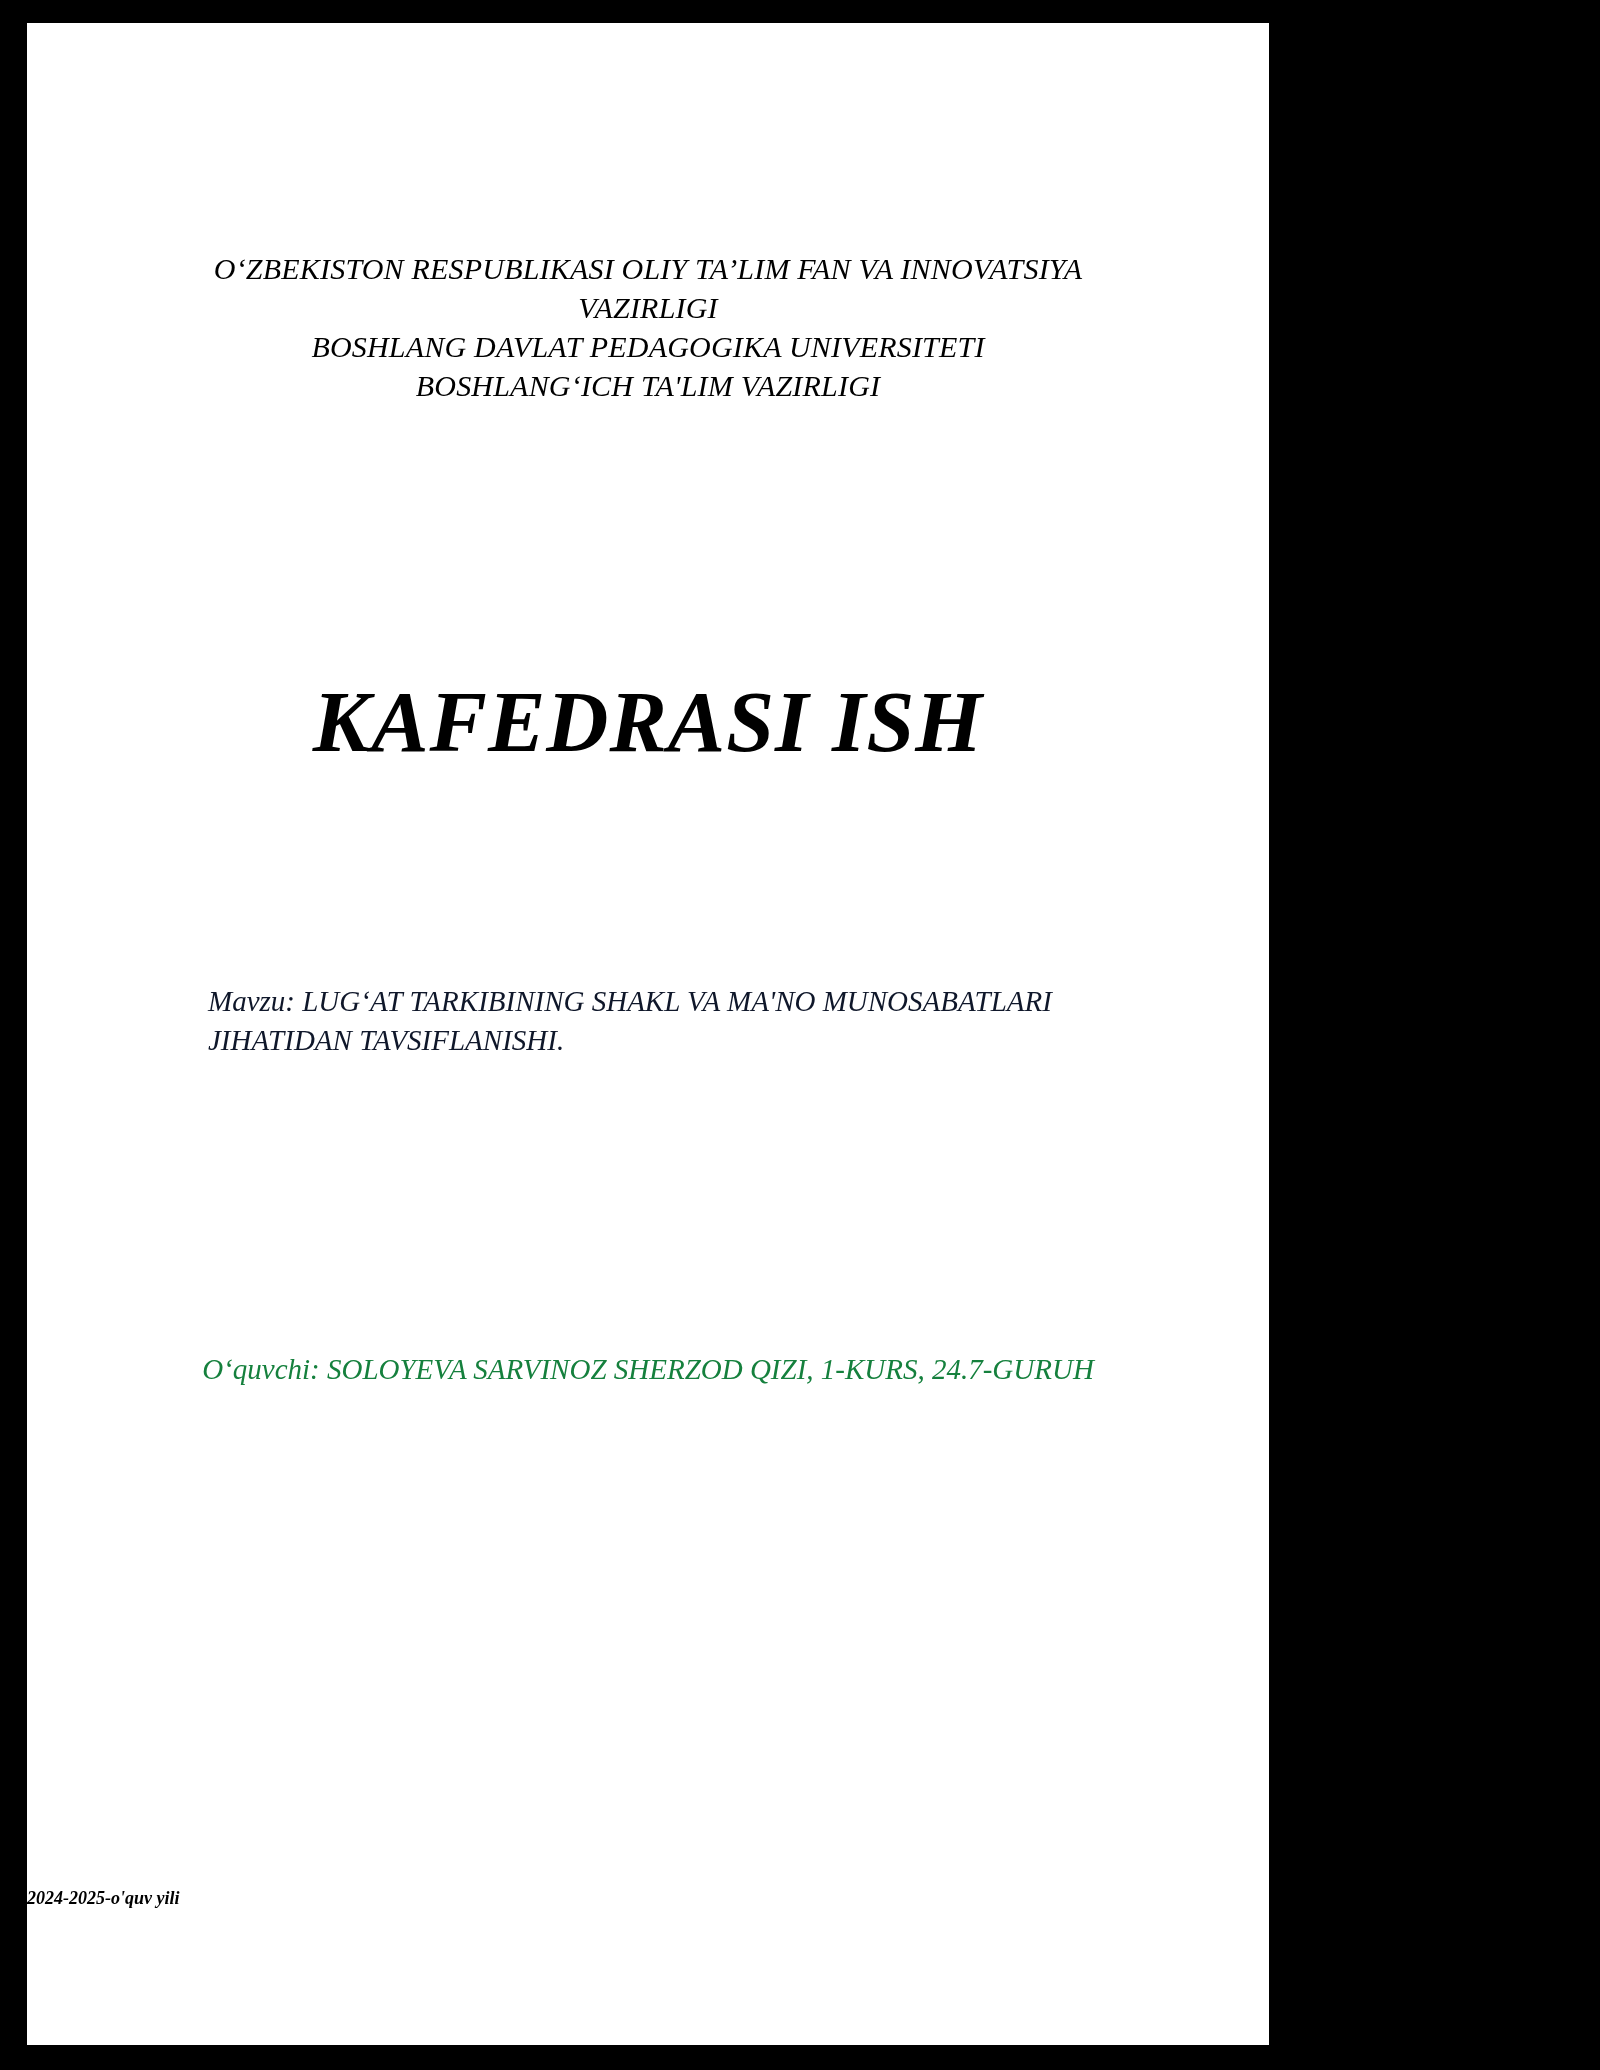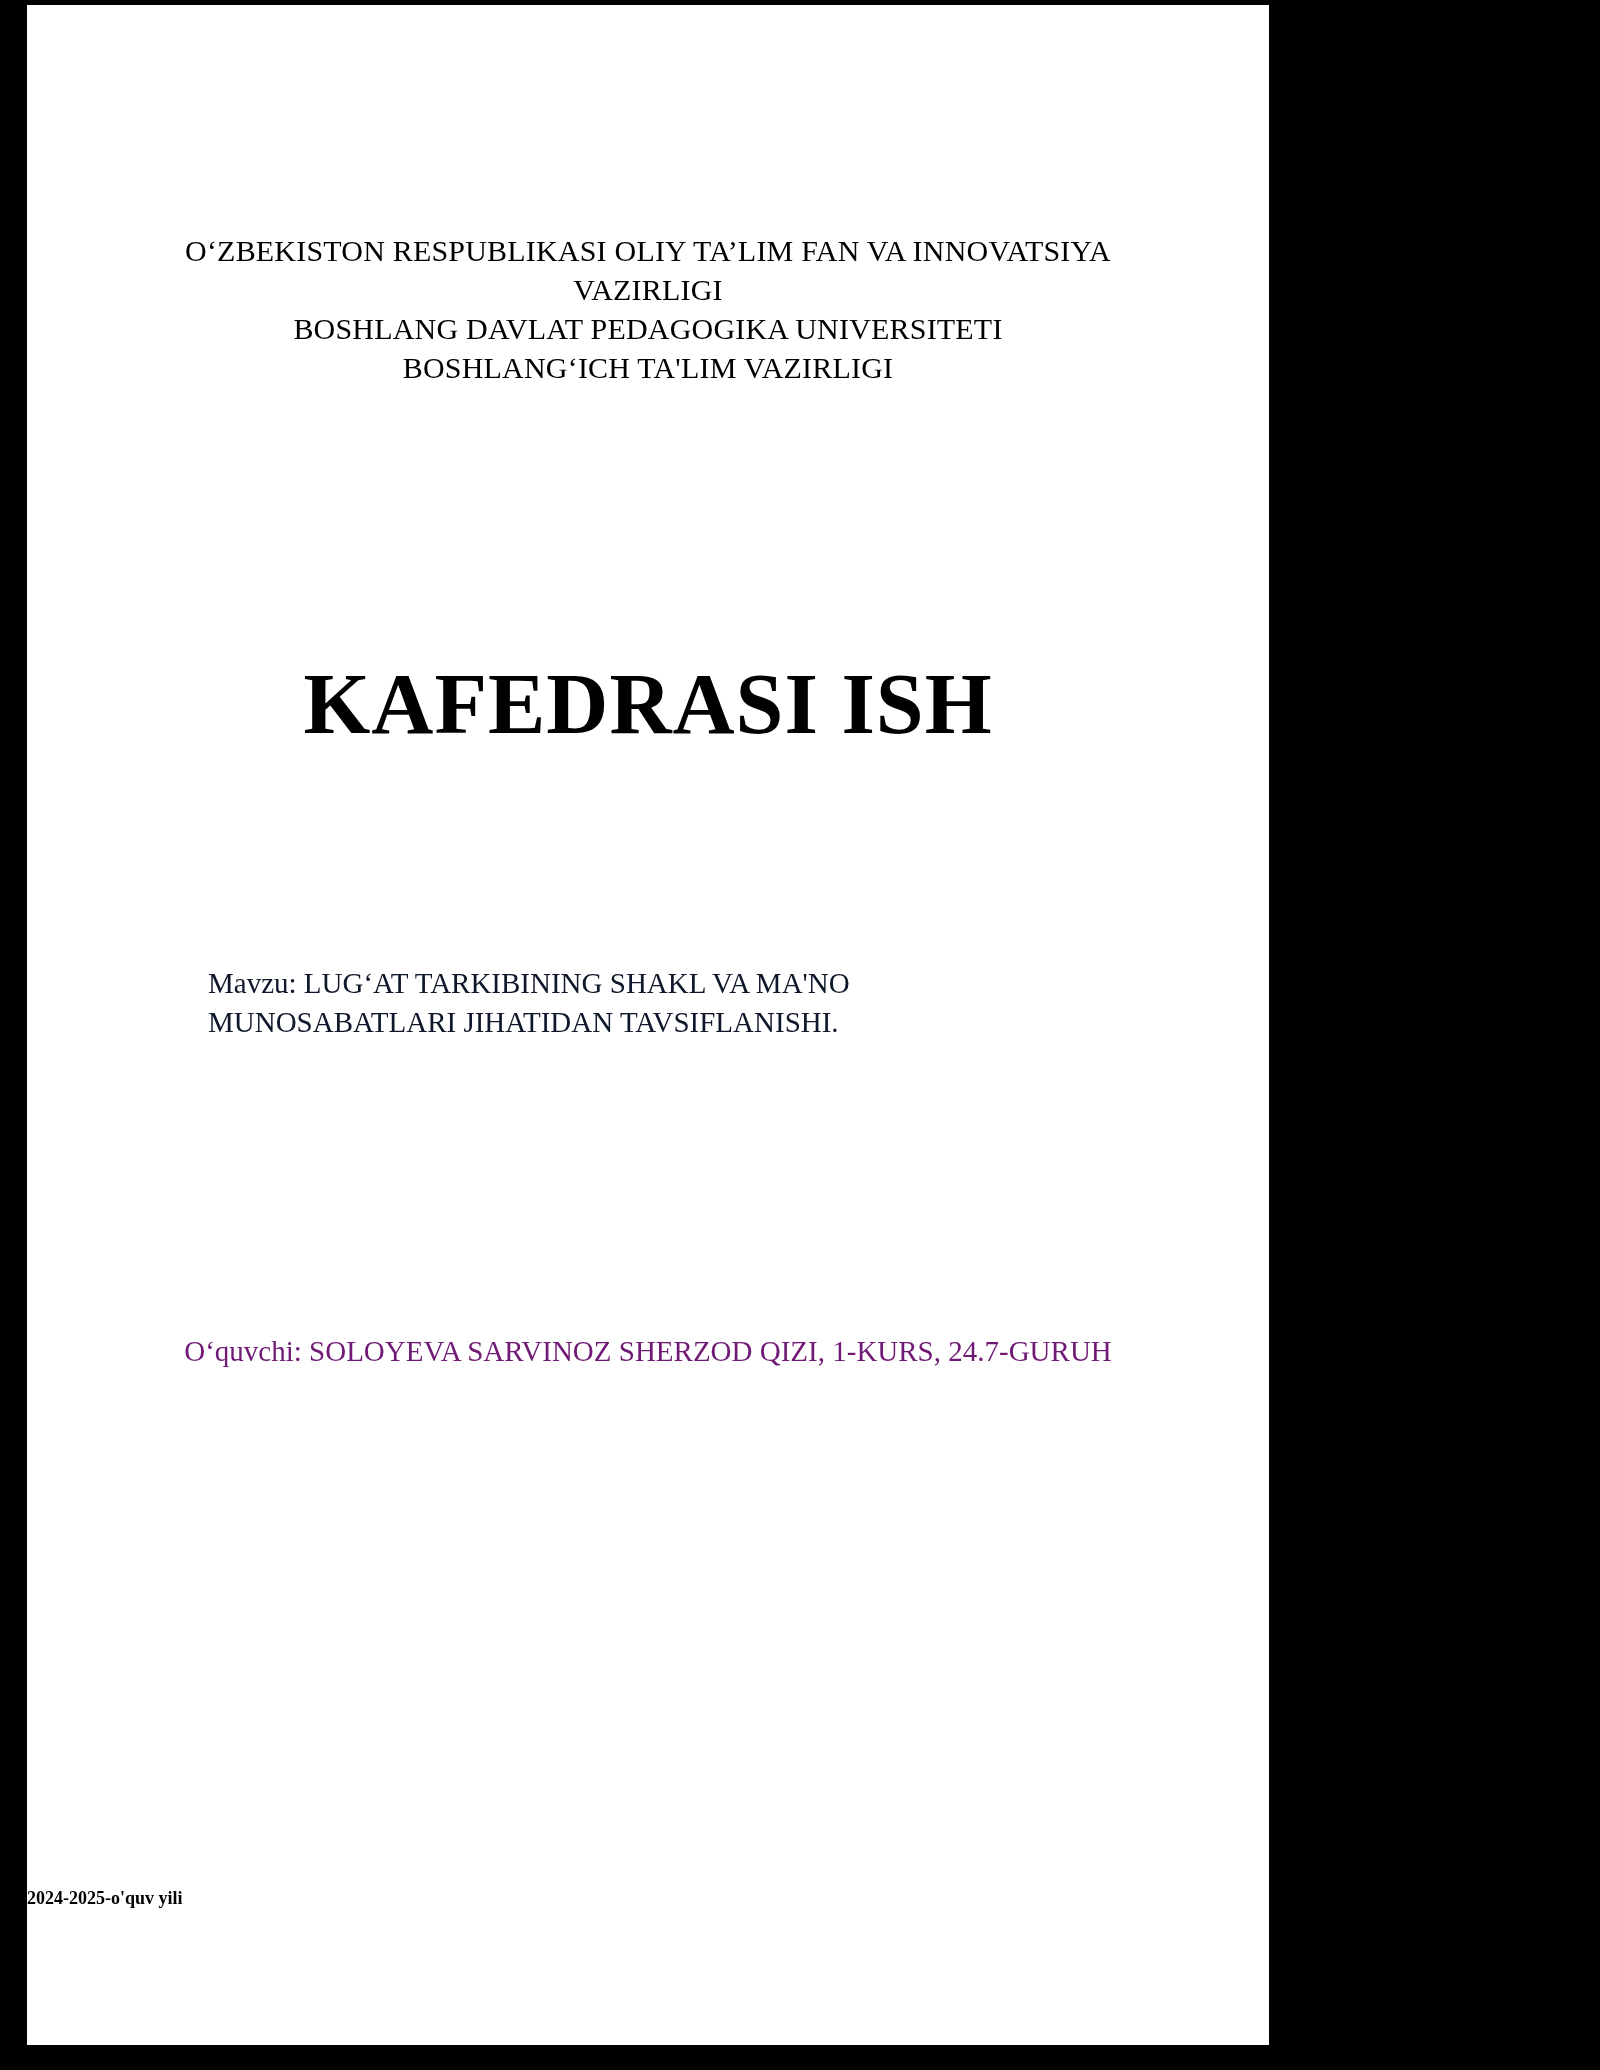--- a/index.html
+++ b/index.html
@@ -11,21 +11,22 @@
     width: 1600px;
     height: 2070px;
     font-family: "Liberation Serif", serif;
     overflow: hidden;
   }
   .page-frame {
     box-sizing: border-box;
     width: 1292px;
     height: 2070px;
     background: #000000;
-    padding: 2px 20px 22px 24px;
+    padding: 20px 20px 22px 24px;
+    font-style: italic;
   }
   .page {
     box-sizing: border-box;
     width: 100%;
     height: 100%;
     background: #ffffff;
     border: 3px solid #000000;
     position: relative;
     padding: 0;
   }
@@ -74,21 +75,21 @@
     color: #0f172a;
   }
 
   .author-block {
     text-align: center;
     font-size: 29px;
     line-height: 1.35;
     margin: 0 auto;
     margin-top: 290px;
     max-width: 1070px;
-    color: #701a75;
+    color: #15803d;
   }
 
   .year-block {
     position: absolute;
     left: 0;
     right: 0;
     bottom: 136px;
     text-align: left;
     font-size: 18px;
     font-weight: bold;

